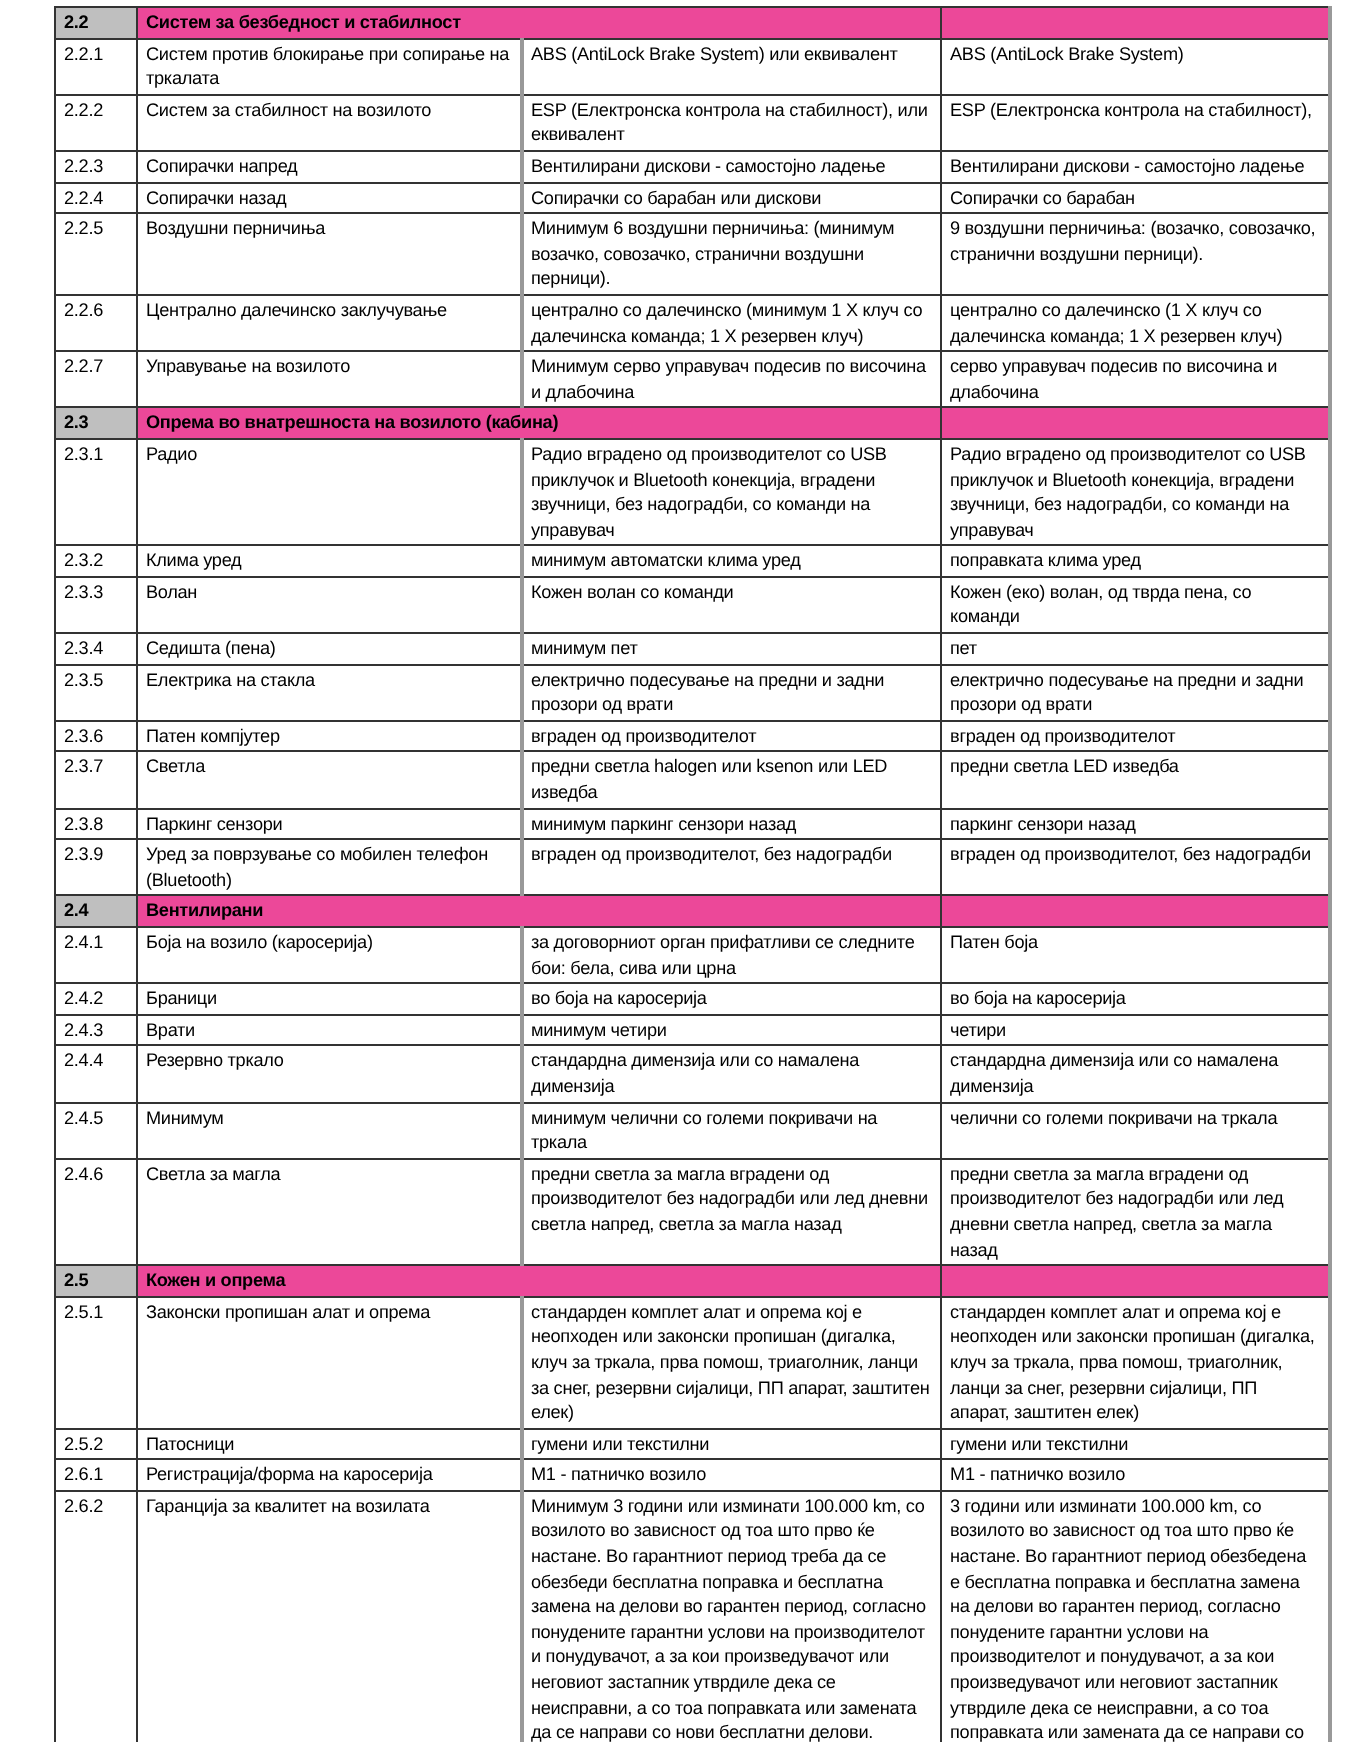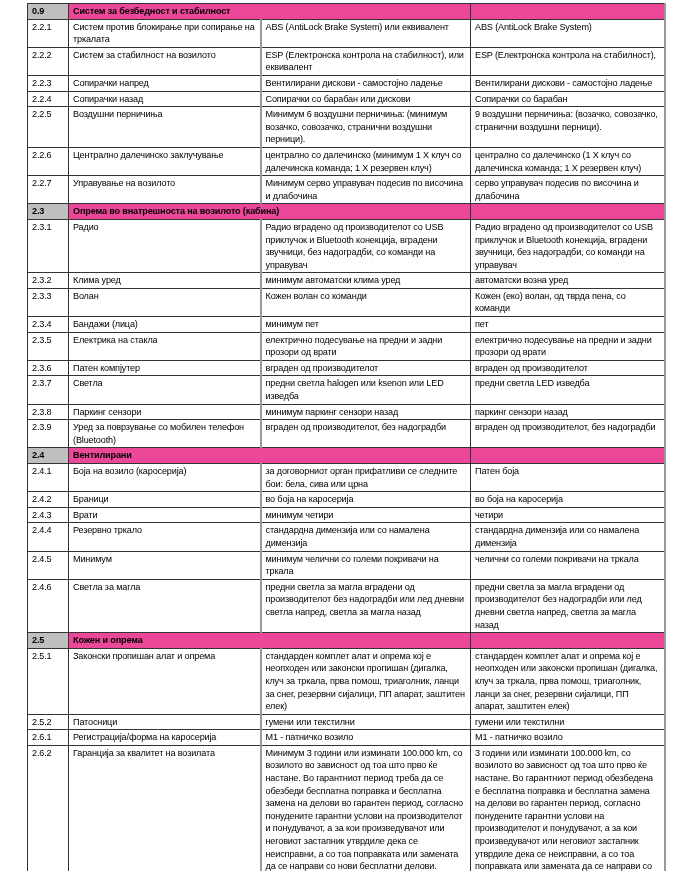--- a/index.html
+++ b/index.html
@@ -20,21 +20,21 @@
   <table class="spec">
     <colgroup>
         <col class="w1">
         <col class="w2">
         <col class="w3">
         <col class="w4">
       </colgroup>
     <tbody id="spec-body">
 
         <tr class="section">
-    <td class="c1">0.9</td>
+    <td class="c1">2.2</td>
     <td class="c2" colspan="2">Систем за безбедност и стабилност</td>
     <td class="c4"></td>
   </tr>
         <tr>
     <td class="c1">2.2.1</td>
     <td class="c2">Систем против блокирање при сопирање на тркалата</td>
     <td class="c3">ABS (AntiLock Brake System) или еквивалент</td>
     <td class="c4">ABS (AntiLock Brake System)</td>
   </tr>
         <tr>
@@ -81,31 +81,31 @@
         <tr>
     <td class="c1">2.3.1</td>
     <td class="c2">Радио</td>
     <td class="c3">Радио вградено од производителот со USB приклучок и Bluetooth конекција, вградени звучници, без надоградби, со команди на управувач</td>
     <td class="c4">Радио вградено од производителот со USB приклучок и Bluetooth конекција, вградени звучници, без надоградби, со команди на управувач</td>
   </tr>
         <tr>
     <td class="c1">2.3.2</td>
     <td class="c2">Клима уред</td>
     <td class="c3">минимум автоматски клима уред</td>
-    <td class="c4">автоматски возна уред</td>
+    <td class="c4">поправката клима уред</td>
   </tr>
         <tr>
     <td class="c1">2.3.3</td>
     <td class="c2">Волан</td>
     <td class="c3">Кожен волан со команди</td>
     <td class="c4">Кожен (еко) волан, од тврда пена, со команди</td>
   </tr>
         <tr>
     <td class="c1">2.3.4</td>
-    <td class="c2">Бандажи (лица)</td>
+    <td class="c2">Седишта (пена)</td>
     <td class="c3">минимум пет</td>
     <td class="c4">пет</td>
   </tr>
         <tr>
     <td class="c1">2.3.5</td>
     <td class="c2">Електрика на стакла</td>
     <td class="c3">електрично подесување на предни и задни прозори од врати</td>
     <td class="c4">електрично подесување на предни и задни прозори од врати</td>
   </tr>
         <tr>

